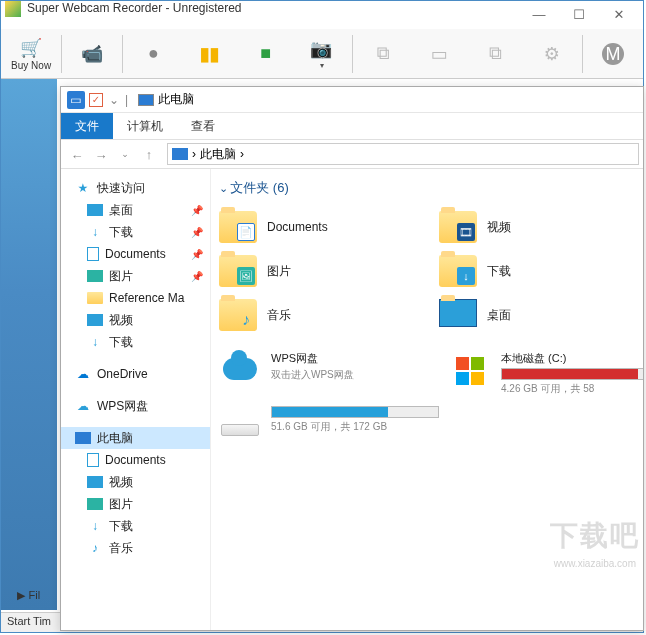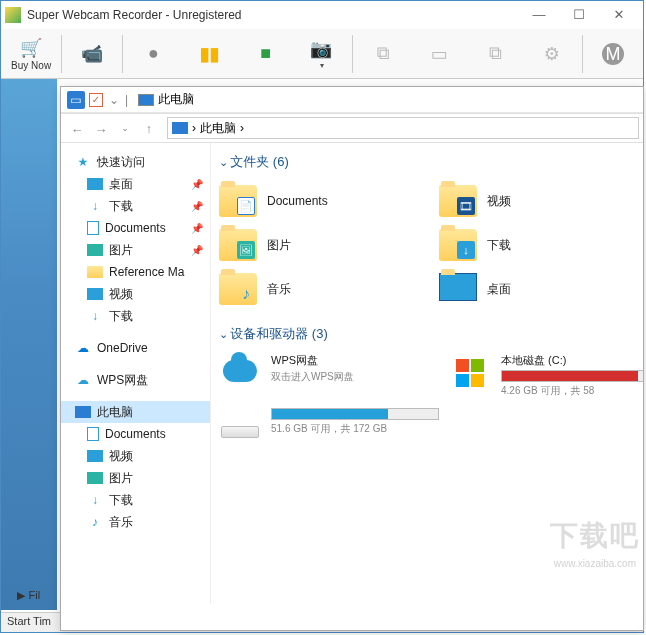--- a/index.html
+++ b/index.html
@@ -1,20 +1,20 @@
 <!DOCTYPE html>
 <html><head>
 <meta charset="utf-8">
 <style>
 * { box-sizing: border-box; margin: 0; padding: 0; font-family: "Segoe UI", "Microsoft YaHei", sans-serif; }
 body { width: 646px; height: 635px; overflow: hidden; background: #fff; position: relative; }
 
 
 .app-window { width: 644px; height: 633px; border: 1px solid #4a8bc4; background: #fff; position: relative; }
-.titlebar { height: 28px; background: #fff; display: flex; align-items: center; padding: 0 4px; font-size: 12px; color: #333; }
+.titlebar { height: 28px; background: #fff; display: flex; padding: 0 4px; font-size: 12px; color: #333; }
 .titlebar .app-icon { width: 16px; height: 16px; background: linear-gradient(135deg,#ffd54f,#4caf50); margin-right: 6px; }
 .win-controls { margin-left: auto; display: flex; gap: 0; }
 .win-controls span { width: 40px; text-align: center; color: #666; font-size: 13px; line-height: 28px; cursor: pointer; }
 .menubar { height: 22px; display: flex; align-items: center; padding: 0 6px; gap: 14px; font-size: 12px; color: #333; border-bottom: 1px solid #ddd; }
 .toolbar { height: 50px; display: flex; align-items: center; padding: 0 4px; gap: 4px; border-bottom: 1px solid #ccc; background: #f8f8f8; }
 .tool-btn { display: flex; flex-direction: column; align-items: center; justify-content: center; width: 56px; height: 48px; font-size: 10px; color: #333; cursor: pointer; }
 .tool-sep { width: 1px; height: 38px; background: #ccc; }
 .tool-icon { width: 24px; height: 24px; display: flex; align-items: center; justify-content: center; font-size: 18px; }
 .bg-body { display: flex; height: calc(100% - 100px); }
 .bg-left { width: 56px; background: linear-gradient(#5aa5d8,#4a8bc4 40%,#3d7ab0); }
@@ -139,20 +139,25 @@
 
 <div class="explorer">
   <div class="exp-titlebar">
     <span class="back-icon">▭</span>
     <span class="chk">✓</span>
     <span style="color:#888;margin-right:6px">⌄</span>
     <span style="color:#888;margin-right:6px">|</span>
     <span class="pc-icon"></span>
     <span>此电脑</span>
   </div>
+  <div class="ribbon-tabs">
+    <div class="tab active">文件</div>
+    <div class="tab">计算机</div>
+    <div class="tab">查看</div>
+  </div>
   <div class="nav-bar">
     <span class="nav-btn">←</span>
     <span class="nav-btn">→</span>
     <span class="nav-btn" style="font-size:9px">⌄</span>
     <span class="nav-btn">↑</span>
     <div class="address">
       <span class="pc-icon2"></span>
       <span>›</span>
       <span>此电脑</span>
       <span>›</span>
@@ -267,21 +272,20 @@
             <span class="folder-label">音乐</span>
           </div>
         <div class="folder-item">
             <div class="big-folder" style="background:none">
               <div style="width:38px;height:28px;background:#2b9fd9;border:1px solid #1a5490"></div>
             </div>
             <span class="folder-label">桌面</span>
           </div>
       </div>
 
-      <div class="group-header"><span class="chev">⌄</span><span>设备和驱动器 (3)</span></div>
       <div class="drive-grid">
         <div class="drive-item">
           <div class="drive-icon">
               <div class="cloud-shape"></div>
             </div>
           <div class="drive-info">
             <div class="drive-name">WPS网盘</div>
             <div class="drive-sub">双击进入WPS网盘</div>
           </div>
         </div>

